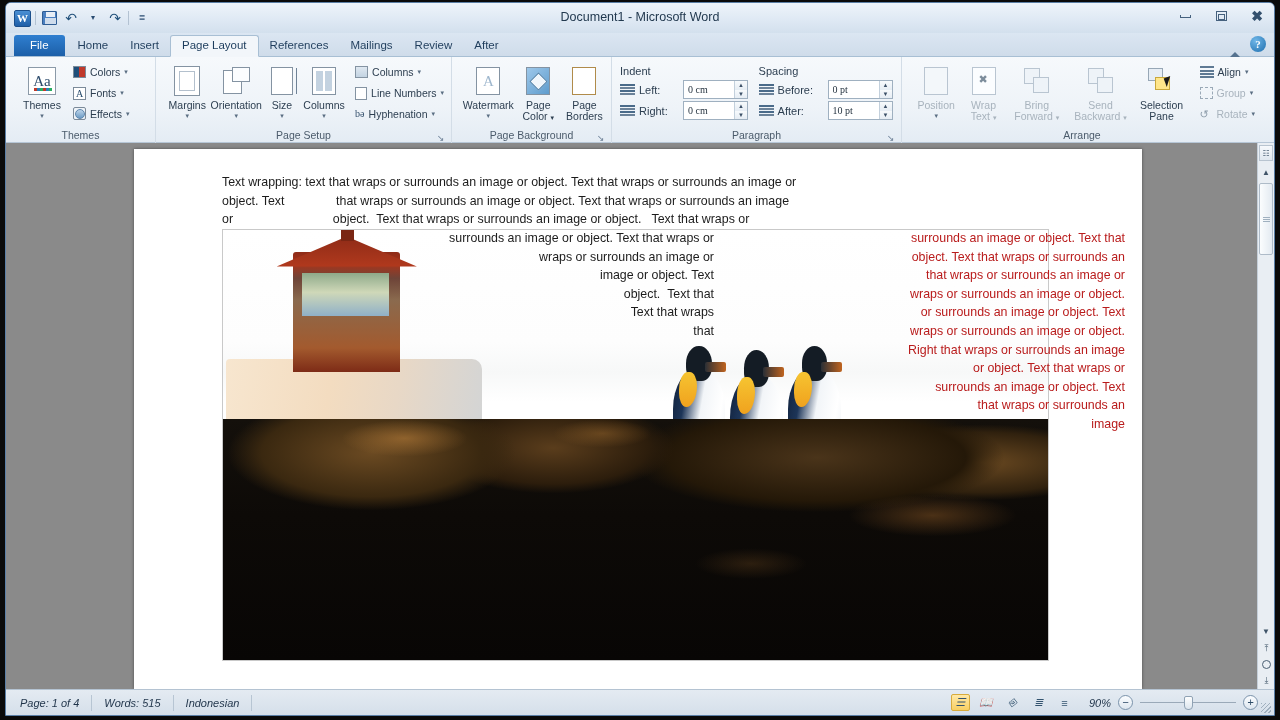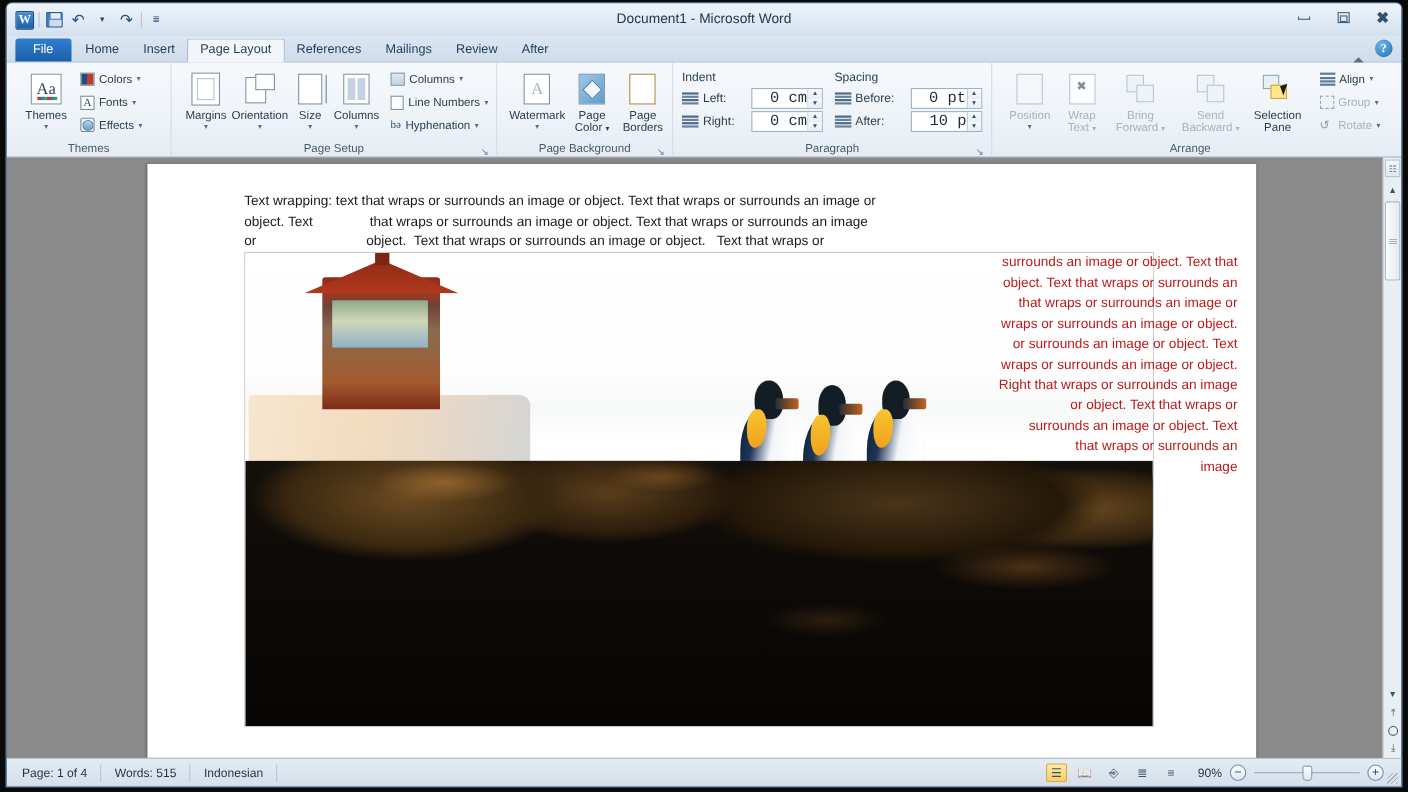--- a/index.html
+++ b/index.html
@@ -205,22 +205,22 @@
   .indent-lbl{font-size:11px;color:#2c3e50;padding:1px 0 2px 4px;}
   .fieldrow{display:flex;align-items:center;gap:4px;height:21px;padding-left:4px;}
   .fieldrow .flbl{font-size:11px;color:#2c3e50;width:40px;}
   .fieldrow .flbl.w{width:46px;}
   .spin {
     display:flex; align-items:center;
     border:1px solid #9fb0c0; background:#fff; height:19px;
   }
   .spin input {
     border:none; outline:none; width:50px; height:17px;
-    font-size:14px; color:#1f2d3a; padding-left:16px;
-    font-family:Liberation Mono, monospace; background:transparent;
+    font-size:10px; color:#1f2d3a; padding-left:4px;
+    font-family:Liberation Serif, serif; background:transparent;
   }
   .spinbtns{display:flex;flex-direction:column;width:13px;height:17px;border-left:1px solid #c3d0dc;}
   .spinbtns div{flex:1;display:flex;align-items:center;justify-content:center;font-size:6px;color:#3c5067;background:linear-gradient(180deg,#f7fafc,#e6edf4);}
   .indbars{width:15px;height:12px;display:flex;flex-direction:column;justify-content:space-between;}
   .indbars span{display:block;height:2px;background:#6b8299;}
   .indbars span:nth-child(odd){background:#4a6b8a;}
 
   .arr-pos{width:24px;height:28px;border:1px solid #b9c5d1;background:#f3f7fa;}
   .arr-wrap{width:24px;height:28px;border:1px solid #b9c5d1;background:#fbfdff;position:relative;}
   .arr-wrap:after{content:"\2716";position:absolute;left:6px;top:6px;font-size:11px;color:#7d8d9c;}
@@ -416,21 +416,21 @@
   .sv-prev{bottom:36px;} .sv-sel{bottom:20px;} .sv-next{bottom:4px;}
   .sv-sel:after{content:"";width:7px;height:7px;border:1px solid #4a5f73;border-radius:50%;}
 
   
   .statusbar {
     position:absolute; left:0; right:0; bottom:0;
     height: 26px;
     background: linear-gradient(180deg,#e4ebf2 0%,#d5dfea 100%);
     border-top:1px solid #b4c3d2;
     display:flex; align-items:center;
-    font-size:11px; color:#1f3349;
+    font-size:11px; color:#1f3349;font-style:italic;
   }
   .sb-left { display:flex; align-items:center; padding-left:10px; gap:0; }
   .sb-item { padding: 0 12px; border-right:1px solid #b7c5d3; height:16px; line-height:16px; }
   .sb-item:first-child{padding-left:4px;}
   .sb-right { margin-left:auto; display:flex; align-items:center; gap:7px; padding-right:16px; }
   .vw {
     width:19px;height:17px;display:flex;align-items:center;justify-content:center;
     font-size:11px;color:#33536f;
   }
   .vw.active{ background:linear-gradient(180deg,#ffe9a8,#f8cf62); border:1px solid #d8ab3c; border-radius:2px;}
@@ -759,20 +759,28 @@
 
     <div class="docarea">
       <div class="page">
 
         <div class="doctext">
           <div class="tl">Text wrapping: text that wraps or surrounds an image or object. Text that wraps or surrounds an image or</div>
           <div class="tl">object. Text &nbsp;&nbsp;&nbsp;&nbsp;&nbsp;&nbsp;&nbsp;&nbsp;&nbsp;&nbsp;&nbsp;&nbsp;&nbsp; that wraps or surrounds an image or object. Text that wraps or surrounds an image</div>
           <div class="tl">or &nbsp;&nbsp;&nbsp;&nbsp;&nbsp;&nbsp;&nbsp;&nbsp;&nbsp;&nbsp;&nbsp;&nbsp;&nbsp;&nbsp;&nbsp;&nbsp;&nbsp;&nbsp;&nbsp;&nbsp;&nbsp;&nbsp;&nbsp;&nbsp;&nbsp;&nbsp;&nbsp; object. &nbsp;Text that wraps or surrounds an image or object. &nbsp; Text that wraps or</div>
         </div>
 
+        <div style="position:absolute;left:300px;top:80px;width:280px;text-align:right;font-size:12.4px;line-height:18.6px;color:#1c1c1c;z-index:3;">
+          <div>surrounds an image or object. Text that wraps or</div>
+          <div>wraps or surrounds an image or</div>
+          <div>image or object. Text</div>
+          <div>object. &nbsp;Text that</div>
+          <div>Text that wraps</div>
+          <div>that</div>
+        </div>
 
         <div style="position:absolute;left:655px;top:80px;width:350px;text-align:right;padding-right:14px;font-size:12.4px;line-height:18.6px;color:#b91c1c;z-index:3;">
           <div>surrounds an image or object. Text that</div>
           <div>object. Text that wraps or surrounds an</div>
           <div>that wraps or surrounds an image or</div>
           <div>wraps or surrounds an image or object.</div>
           <div>or surrounds an image or object. Text</div>
           <div>wraps or surrounds an image or object.</div>
           <div>Right that wraps or surrounds an image</div>
           <div>or object. Text that wraps or</div>

